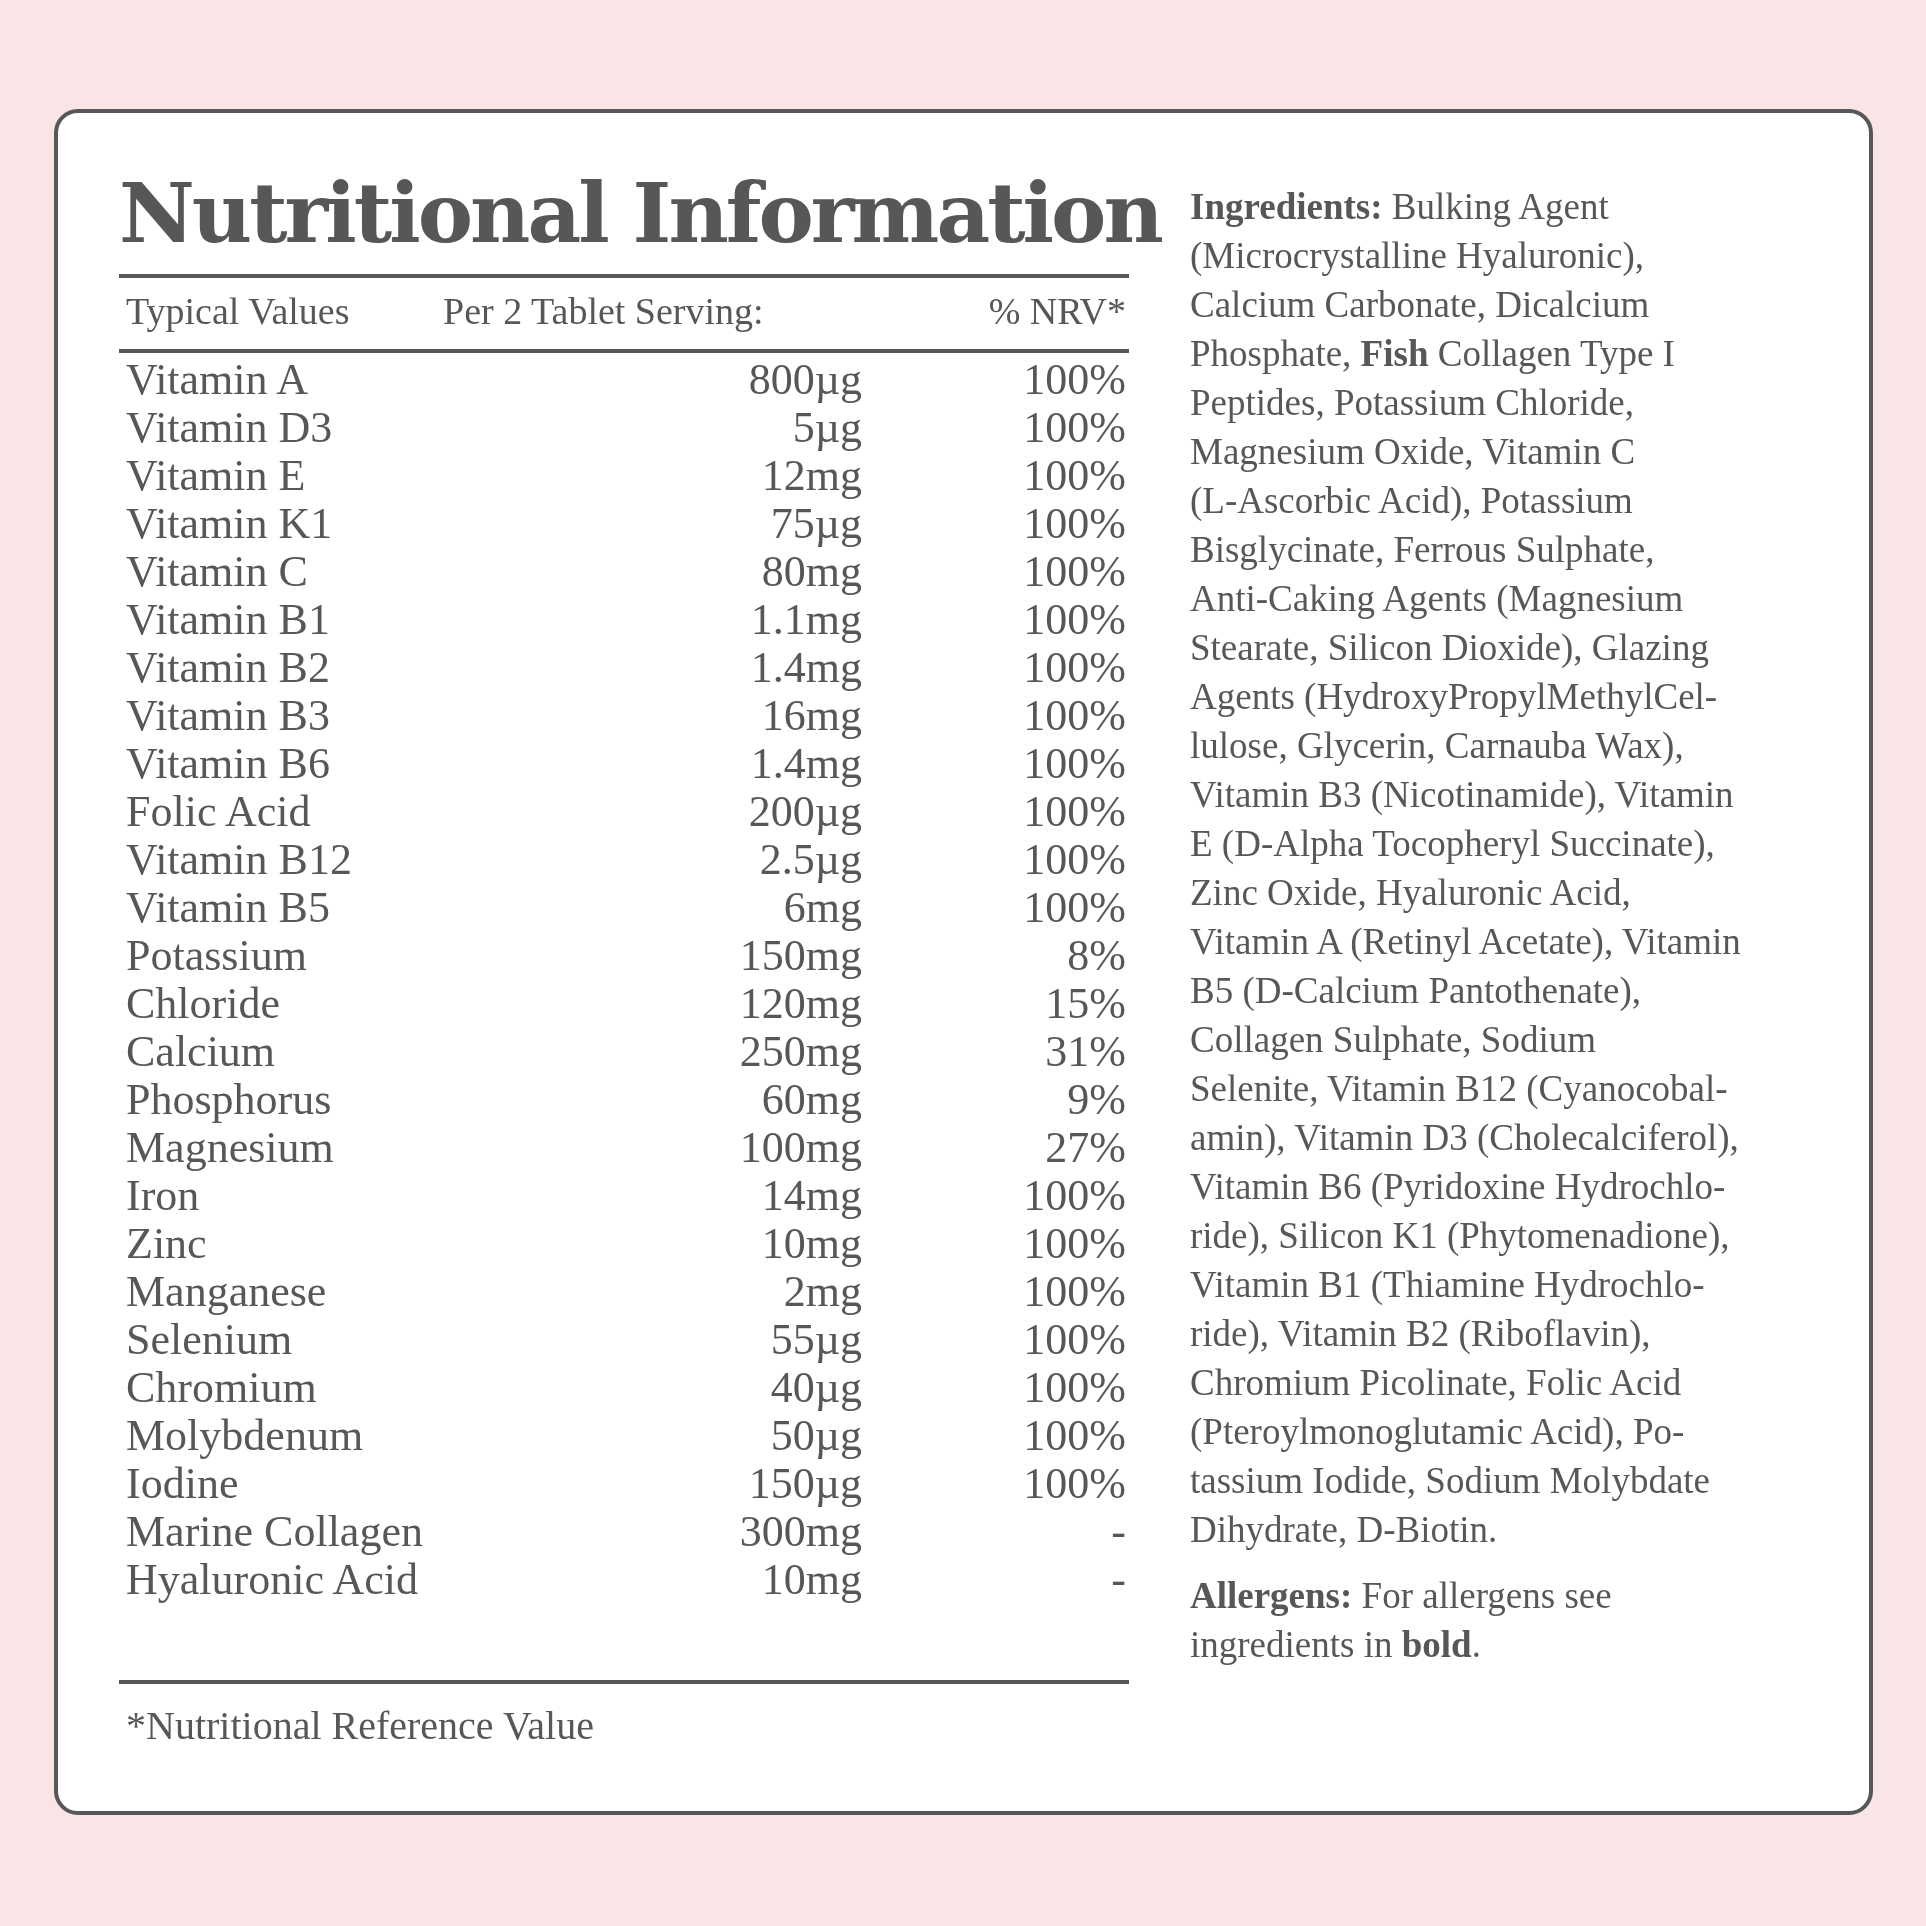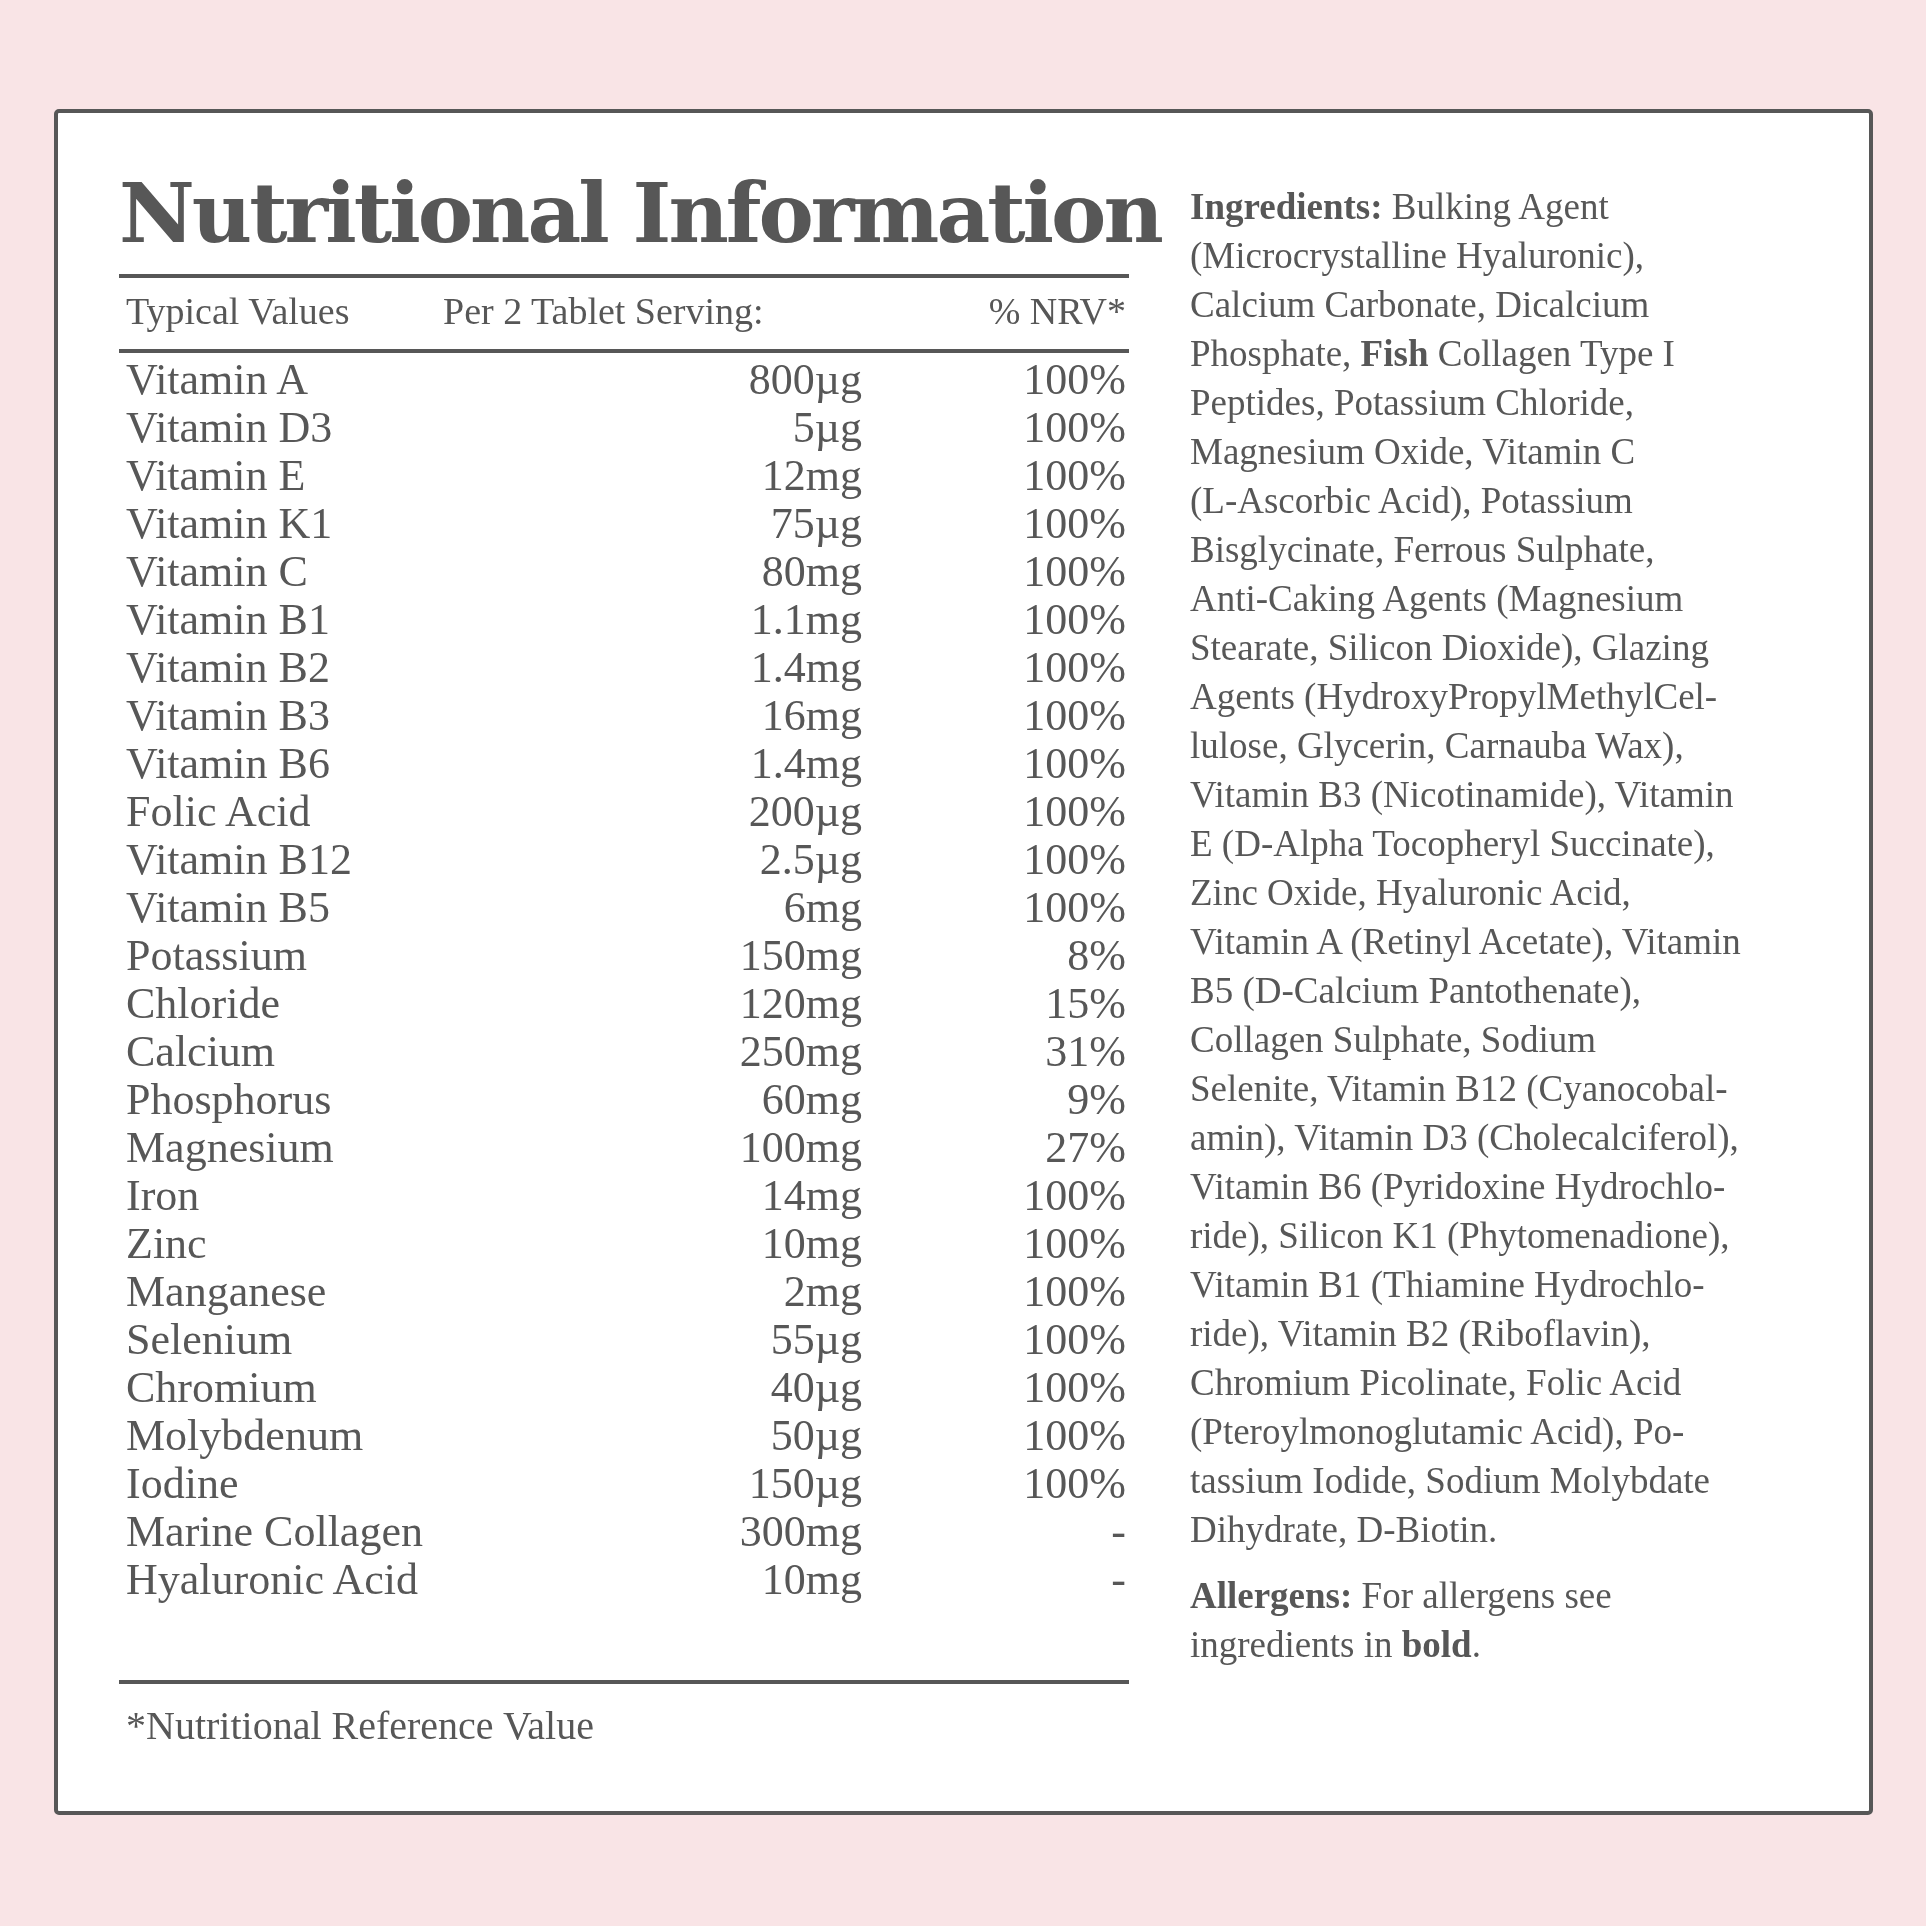--- a/index.html
+++ b/index.html
@@ -3,21 +3,21 @@
 <meta charset="utf-8">
 <style>
   html, body { margin:0; padding:0; }
   body {
     width:1927px; height:1927px; background:#f9e4e6; position:relative;
     font-family:"DejaVu Serif", "Liberation Serif", serif; color:#575757;
     overflow:hidden;
   }
   .card {
     position:absolute; left:54px; top:109px; width:1811px; height:1698px;
-    background:#ffffff; border:4px solid #575757; border-radius:5px;
+    background:#ffffff; border:4px solid #575757; border-radius:24px;
   }
   .left { position:absolute; left:61px; top:0; width:1010px; }
   .title {
     position:absolute; left:0; top:51px; margin:0;
     font-family:"DejaVu Serif", serif; font-weight:bold; font-size:83px;
     letter-spacing:-3px; color:#575757; white-space:nowrap;
   }
   .rule { position:absolute; left:0; width:1010px; height:4px; background:#575757; }
   .hdr { position:absolute; top:176px; left:0; width:1010px; height:50px; font-size:38px; font-family:"Liberation Serif", serif; }
   .hdr span { position:absolute; top:0; white-space:nowrap; }

